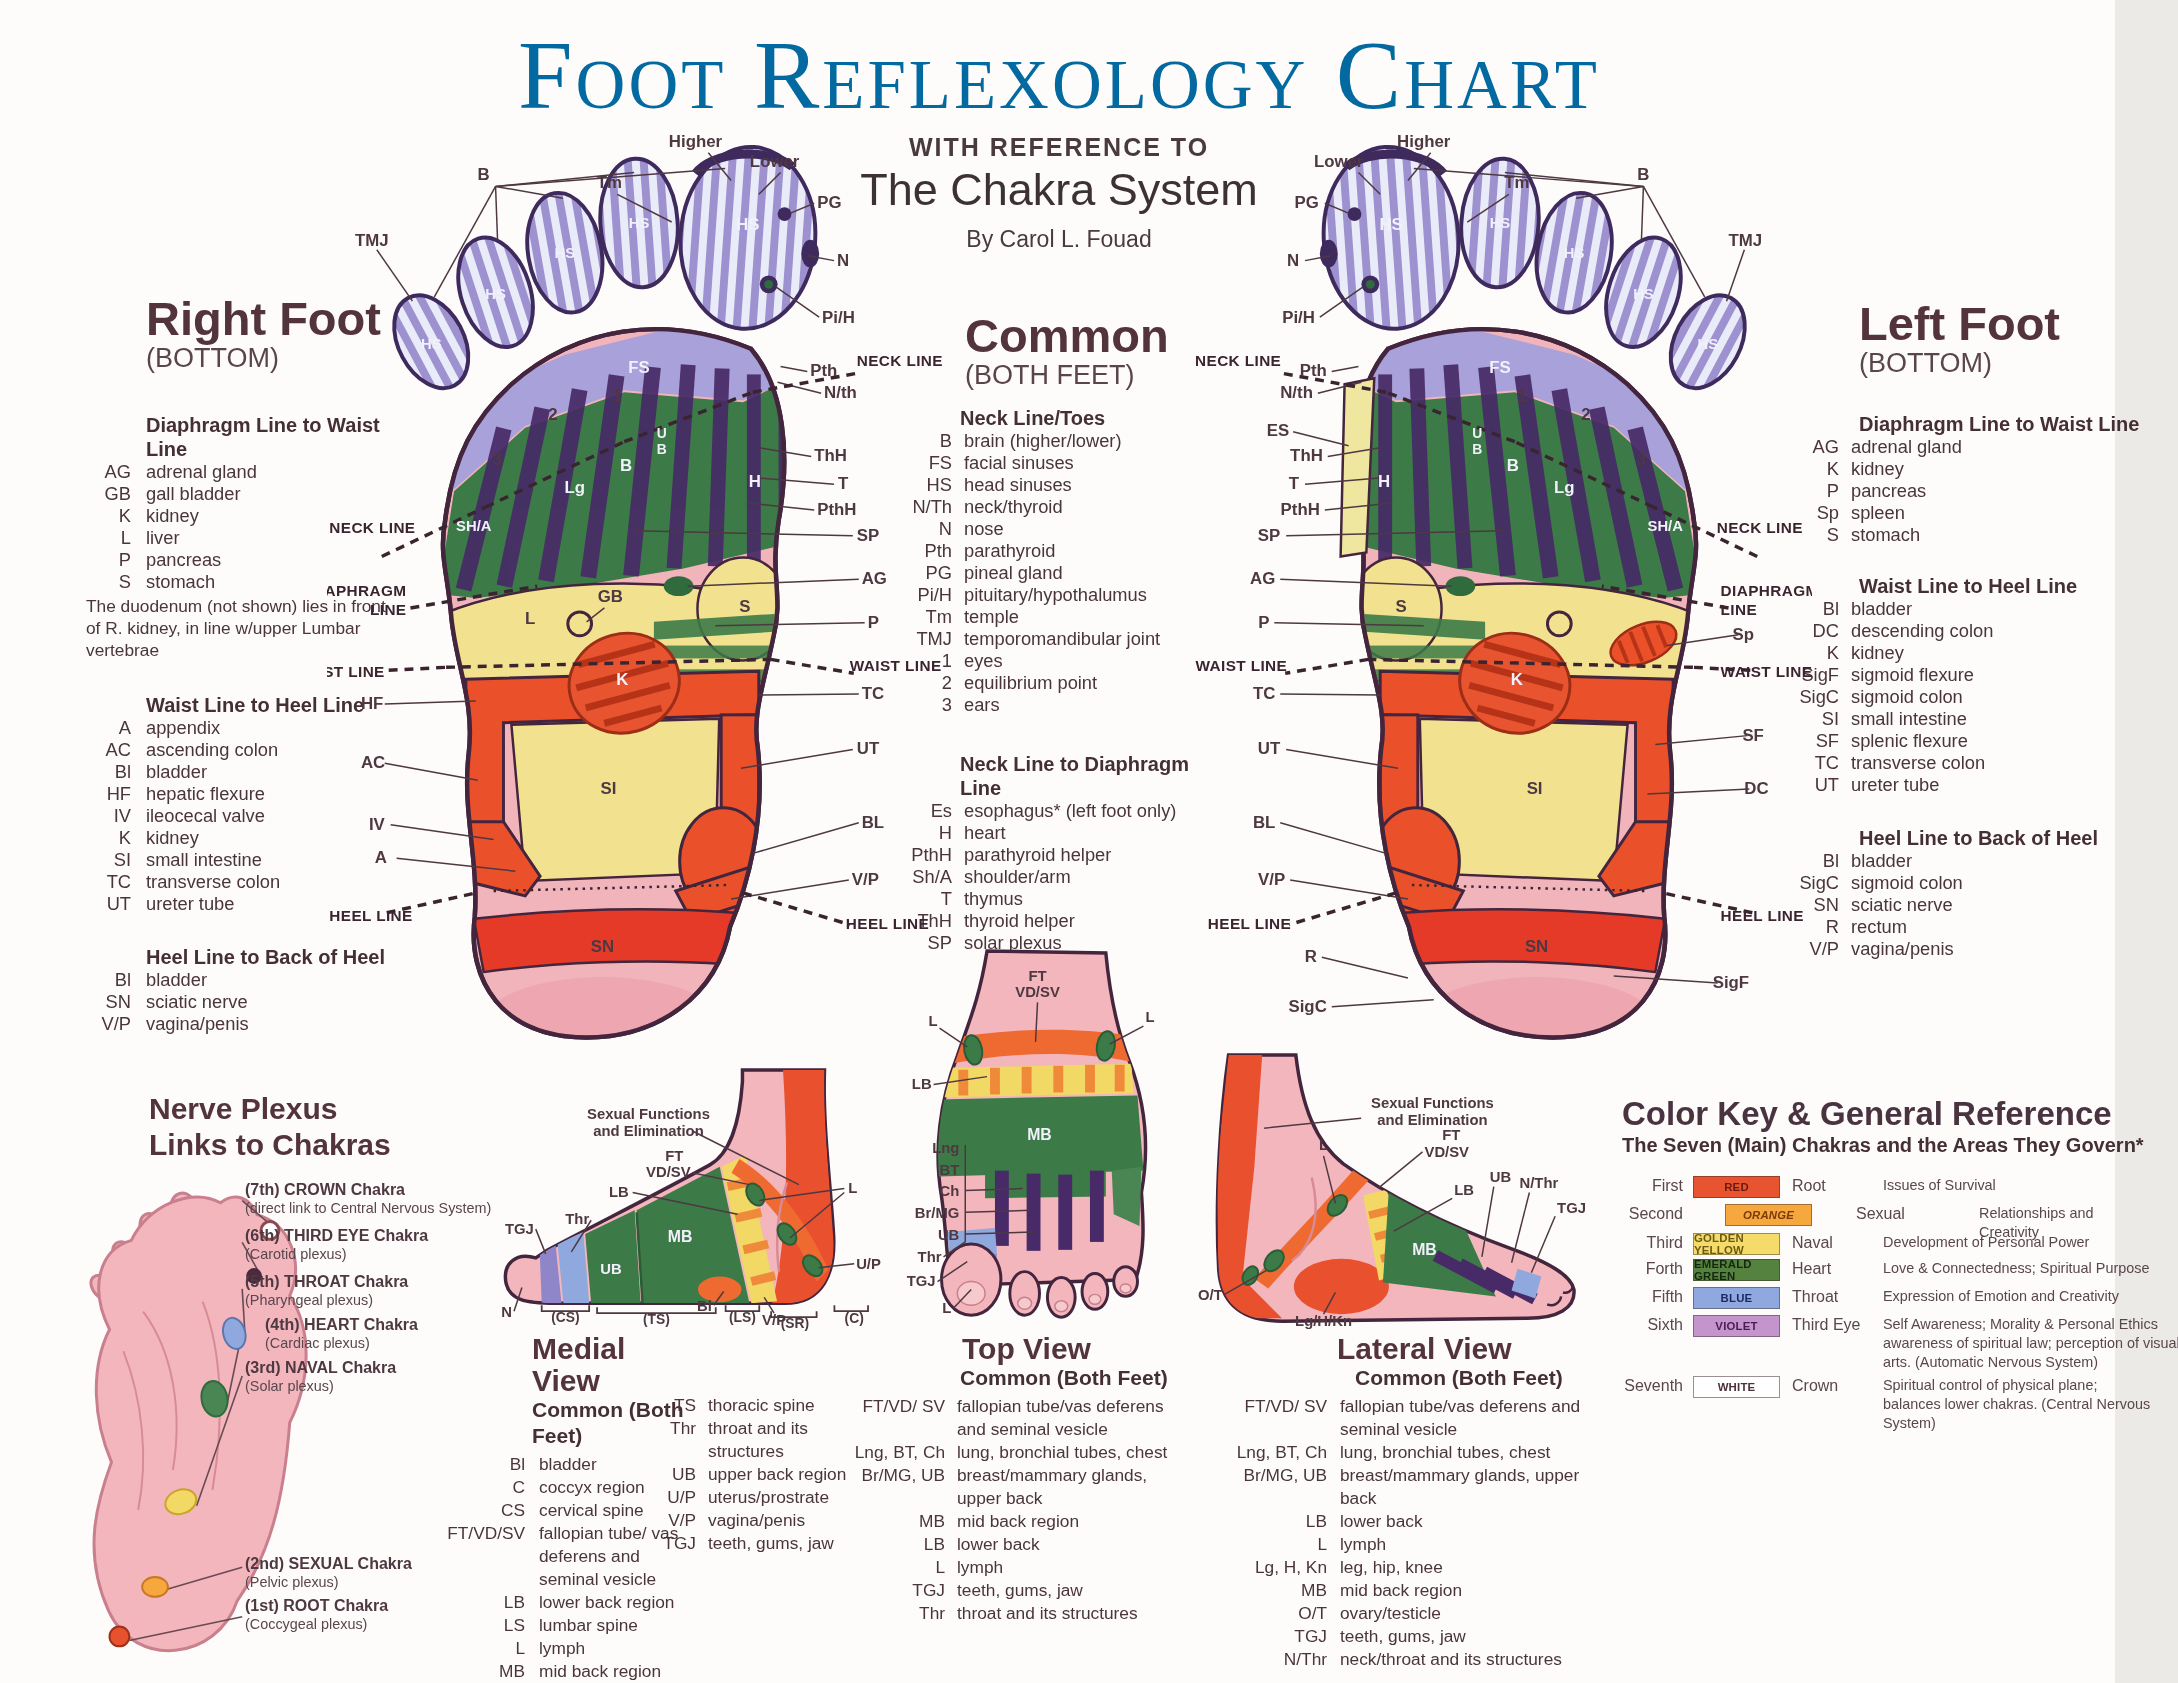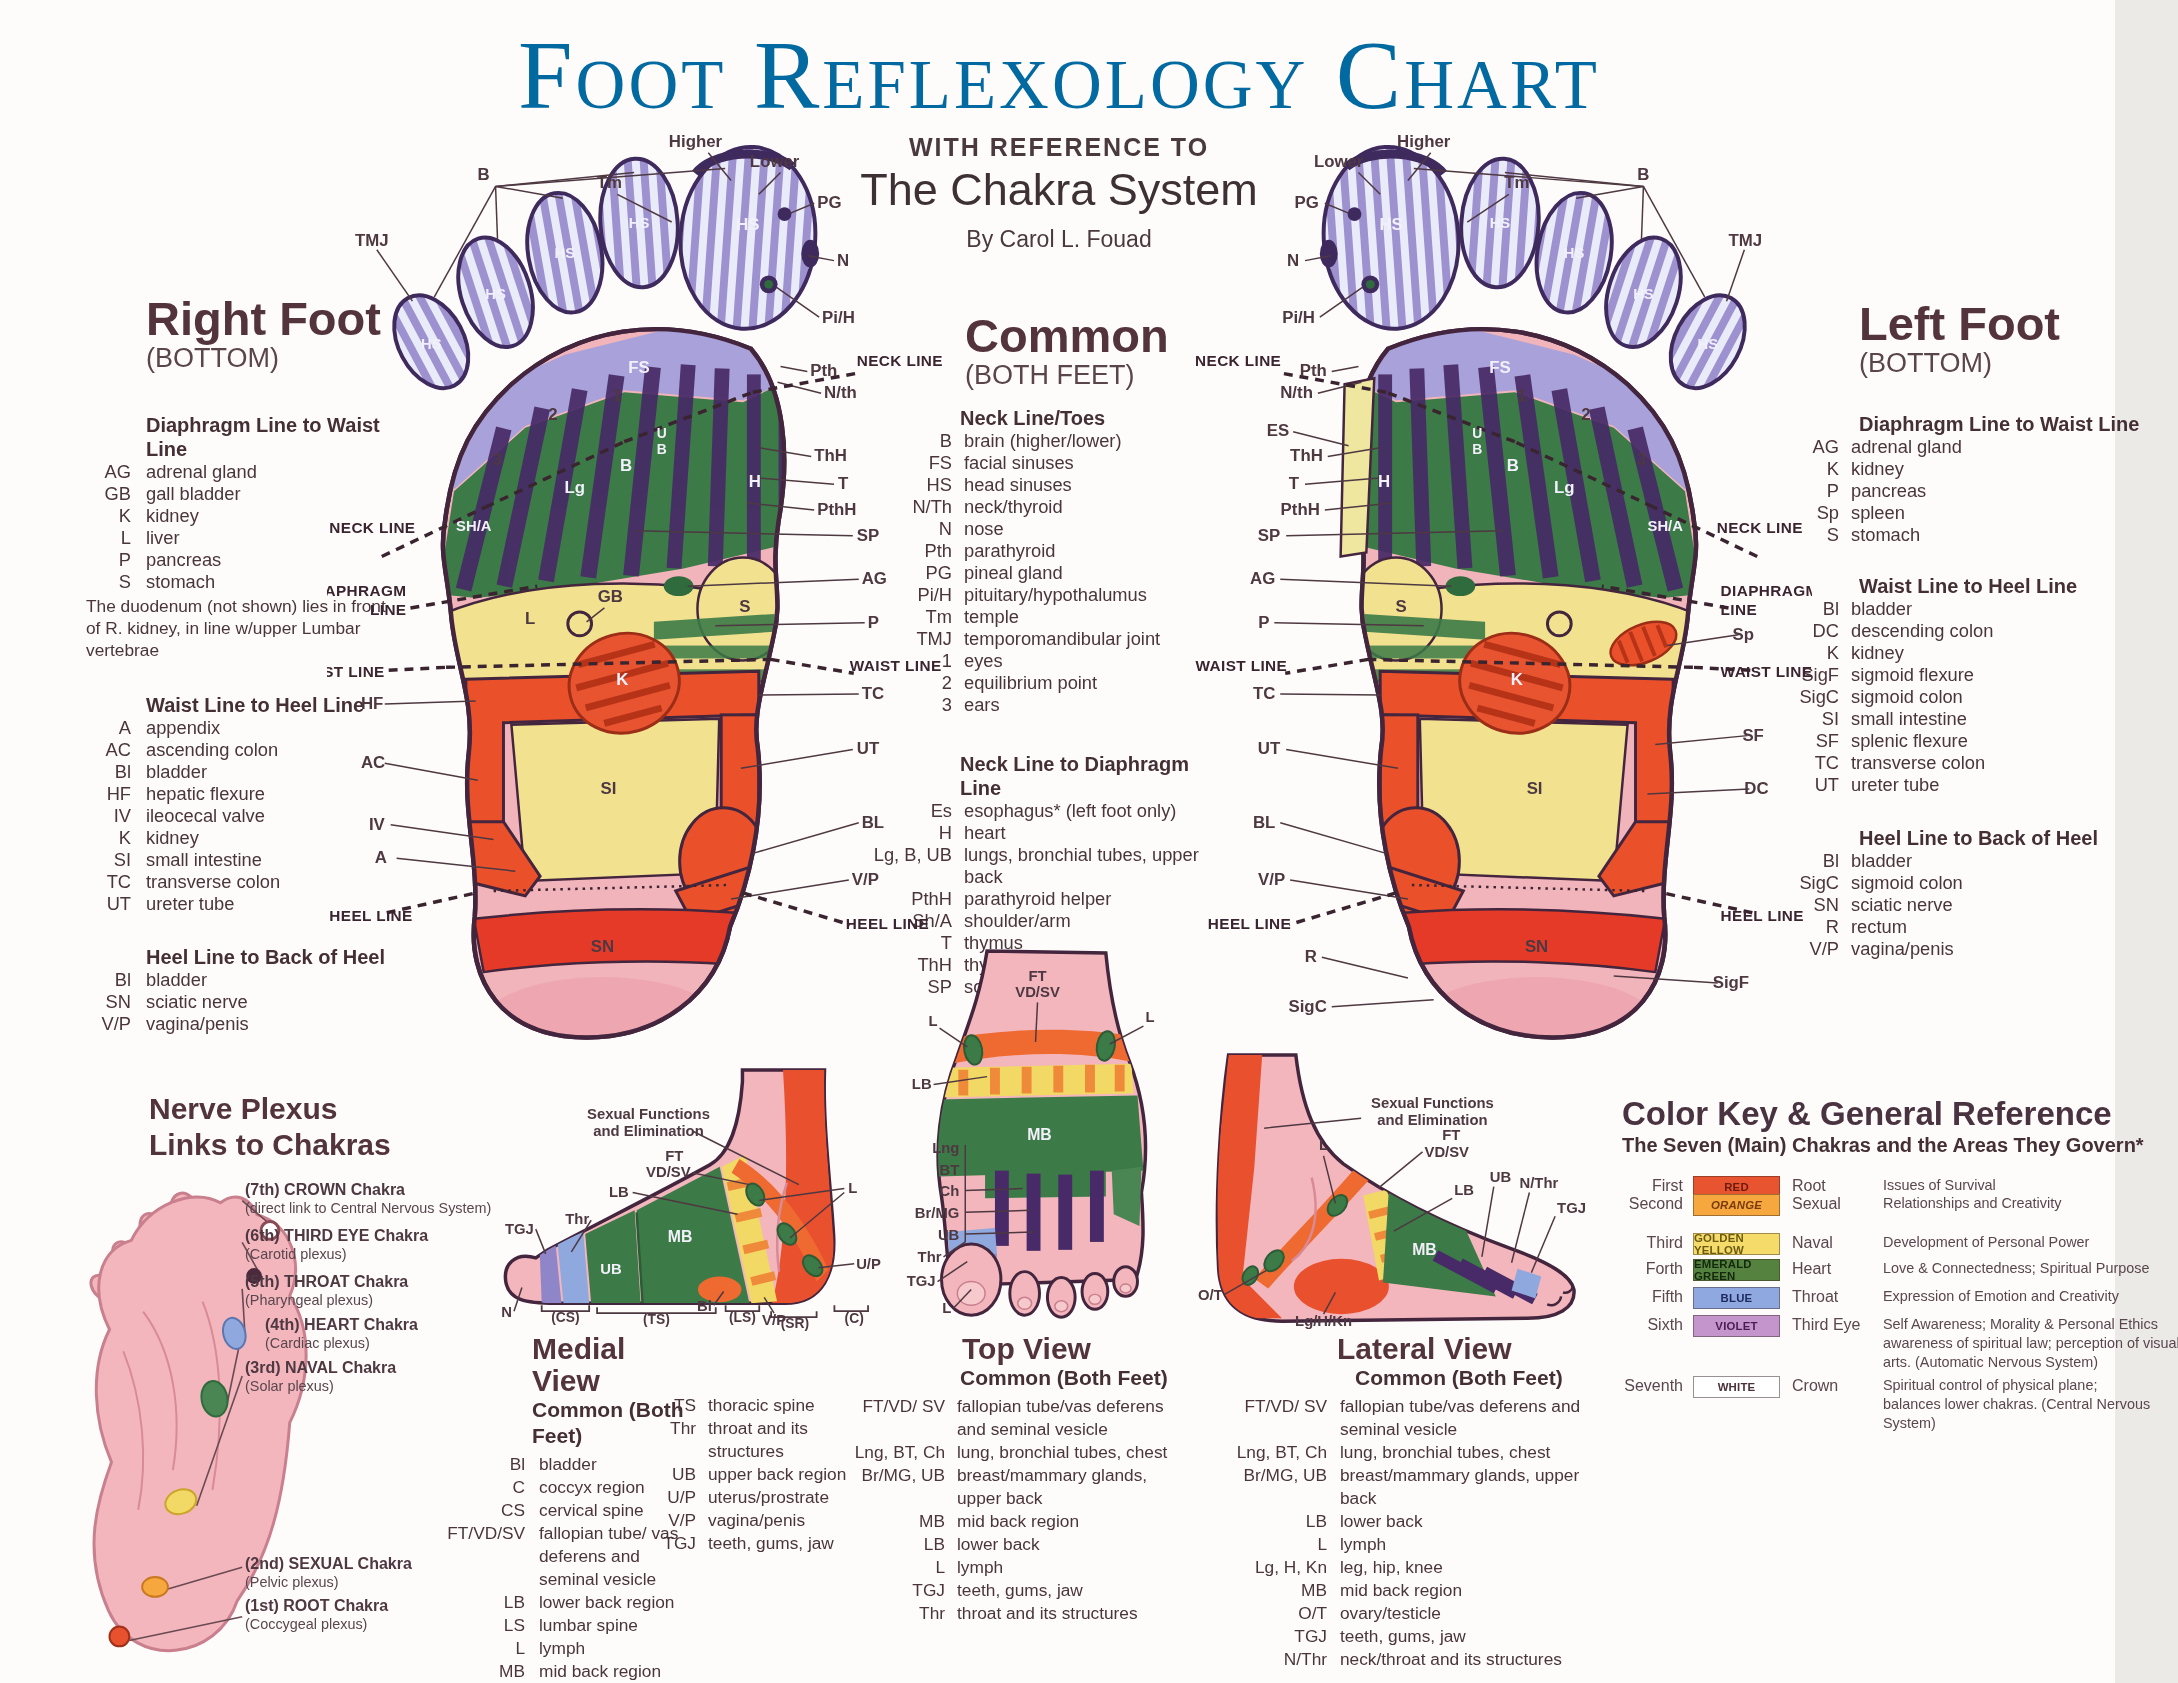--- a/index.html
+++ b/index.html
@@ -260,24 +260,20 @@
     <div class="lg-sec sec2">
       <h3 class="lg-h">Neck Line to Diaphragm Line</h3>
       <div class="lg-items">
           <div class="lg-row">
             <span class="lg-abbr">Es</span>
             <span class="lg-lab">esophagus* (left foot only)</span>
           </div>
           <div class="lg-row">
             <span class="lg-abbr">H</span>
             <span class="lg-lab">heart</span>
-          </div>
-          <div class="lg-row">
-            <span class="lg-abbr">Lg, B, UB</span>
-            <span class="lg-lab">lungs, bronchial tubes, upper back</span>
           </div>
           <div class="lg-row">
             <span class="lg-abbr">PthH</span>
             <span class="lg-lab">parathyroid helper</span>
           </div>
           <div class="lg-row">
             <span class="lg-abbr">Sh/A</span>
             <span class="lg-lab">shoulder/arm</span>
           </div>
           <div class="lg-row">
@@ -1101,21 +1097,21 @@
 
   <section id="ck">
     <h2>Color Key &amp; General Reference</h2>
     <div class="ck-sub">The Seven (Main) Chakras and the Areas They Govern*</div>
     <div class="ck-row" style="top:81px;">
       <span class="ck-ord">First</span>
       <span class="ck-swatch" style="background: rgb(232, 84, 48); color: rgb(107, 26, 16);">RED</span>
       <span class="ck-chakra">Root</span>
       <span class="ck-desc">Issues of Survival</span>
       </div>
-    <div class="ck-row" style="top:99px;">
+    <div class="ck-row" style="top:109px;gap:32px;">
       <span class="ck-ord">Second</span>
       <span class="ck-swatch" style="background: rgb(246, 168, 62); color: rgb(122, 58, 12); font-style: italic;">ORANGE</span>
       <span class="ck-chakra">Sexual</span>
       <span class="ck-desc">Relationships and Creativity</span>
       </div>
     <div class="ck-row" style="top:138px;">
       <span class="ck-ord">Third</span>
       <span class="ck-swatch" style="background: rgb(245, 220, 106); color: rgb(107, 90, 20);">GOLDEN YELLOW</span>
       <span class="ck-chakra">Naval</span>
       <span class="ck-desc">Development of Personal Power</span>

